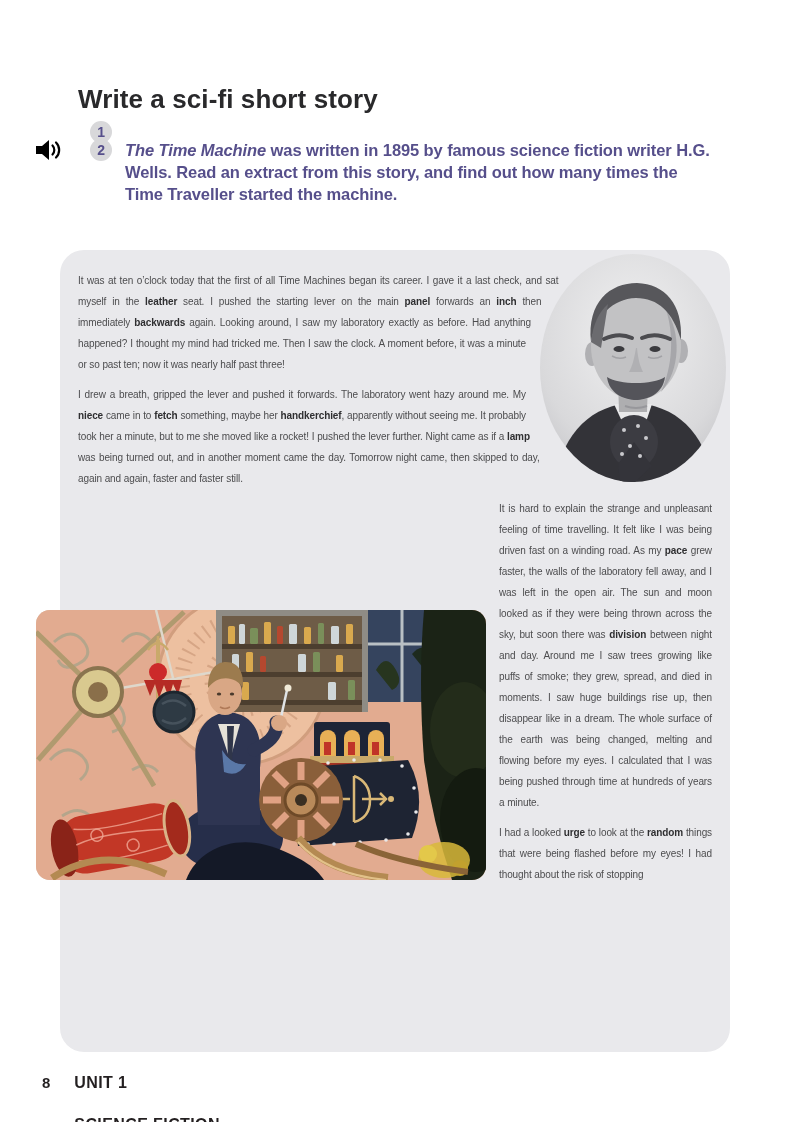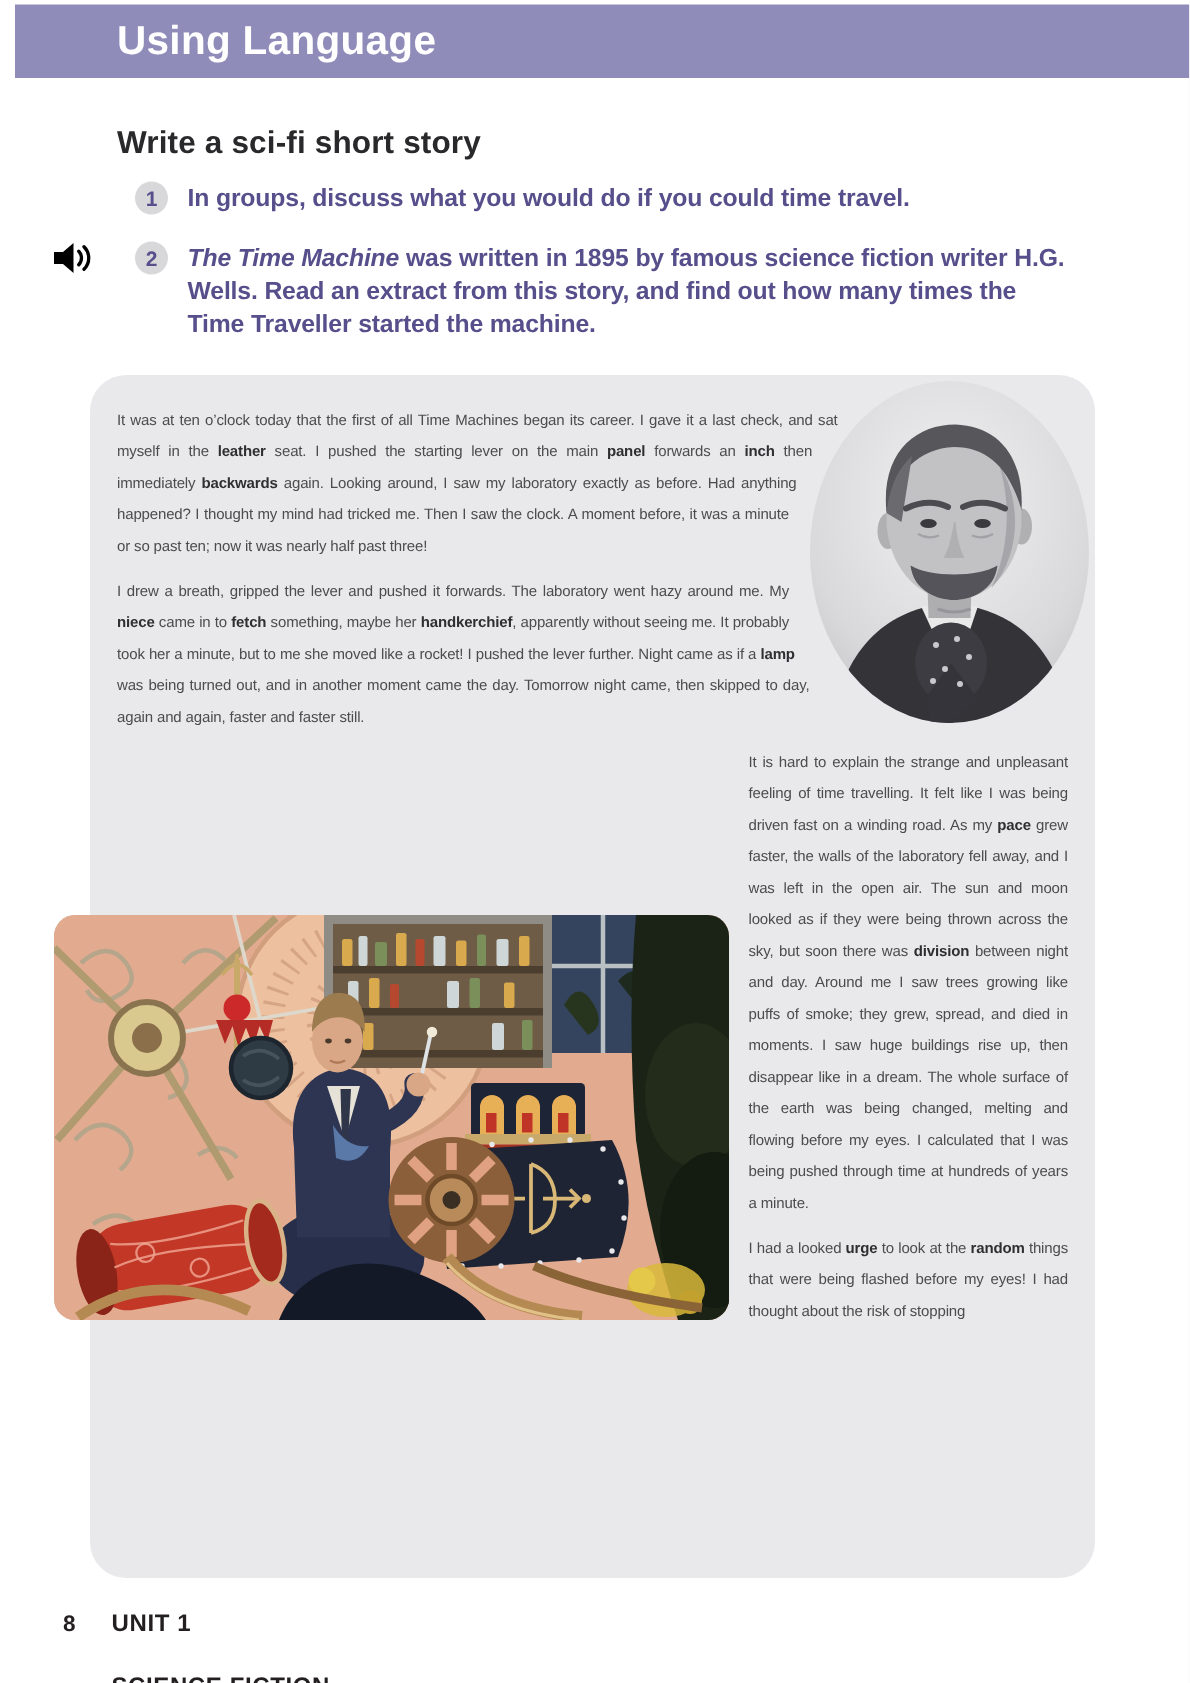--- a/index.html
+++ b/index.html
@@ -7,21 +7,21 @@
     position:relative;width:793px;height:1122px;background:#ffffff;overflow:hidden;
     font-family:"Liberation Sans","DejaVu Sans",sans-serif;
   }
   .header-bar{position:absolute;left:10px;top:3px;width:783px;height:49px;background:#8f8cba;}
   .header-title{
     position:absolute;left:68px;top:50%;transform:translateY(-52%);
     color:#ffffff;font-size:27px;font-weight:700;letter-spacing:0.2px;
   }
   .lesson-heading{
     position:absolute;left:78px;top:84px;margin:0;
-    font-size:21px;font-weight:700;color:#29292b;letter-spacing:0.1px;
+    font-size:26px;font-weight:700;color:#29292b;letter-spacing:0.1px;
   }
   .activities{position:absolute;left:60px;top:121px;width:655px;}
   .activity{
     position:relative;padding-left:65px;margin:0 0 18px 0;
     color:#564f8b;font-size:16.5px;line-height:22px;font-weight:700;letter-spacing:-0.1px;
   }
   .activity-number{
     position:absolute;left:30px;top:0;width:22px;height:22px;border-radius:50%;
     background:#d8d8da;color:#564f8b;font-size:14px;font-weight:700;
     display:flex;align-items:center;justify-content:center;
@@ -66,30 +66,26 @@
     color:#231f20;
   }
   .page-number{font-size:15px;font-weight:700;}
   .unit-label{font-size:16px;font-weight:700;letter-spacing:0.4px;display:flex;gap:24px;flex-direction:column;}
 </style>
 </head>
 <body>
 
 <div class="page">
 
-  <div class="header-bar">
-    <span class="header-title">Using Language</span>
-  </div>
 
   <h1 class="lesson-heading">Write a sci-fi short story</h1>
 
   <div class="activities">
     <div class="activity">
       <span class="activity-number">1</span>
-      <span class="activity-text"><span>In groups, discuss what you would do if you could time travel.</span></span>
     </div>
     <div class="activity">
       <span class="audio-icon">
         <svg viewBox="0 0 27 24" width="27" height="24">
           <polygon points="1,8 7,8 14,2 14,22 7,16 1,16" fill="#000000"></polygon>
           <path d="M17.5 7.5 a6.5 6.5 0 0 1 0 9" stroke="#000000" stroke-width="2.2" fill="none" stroke-linecap="round"></path>
           <path d="M21 4.5 a10.5 10.5 0 0 1 0 15" stroke="#000000" stroke-width="2.2" fill="none" stroke-linecap="round"></path>
         </svg>
       </span>
       <span class="activity-number">2</span>

